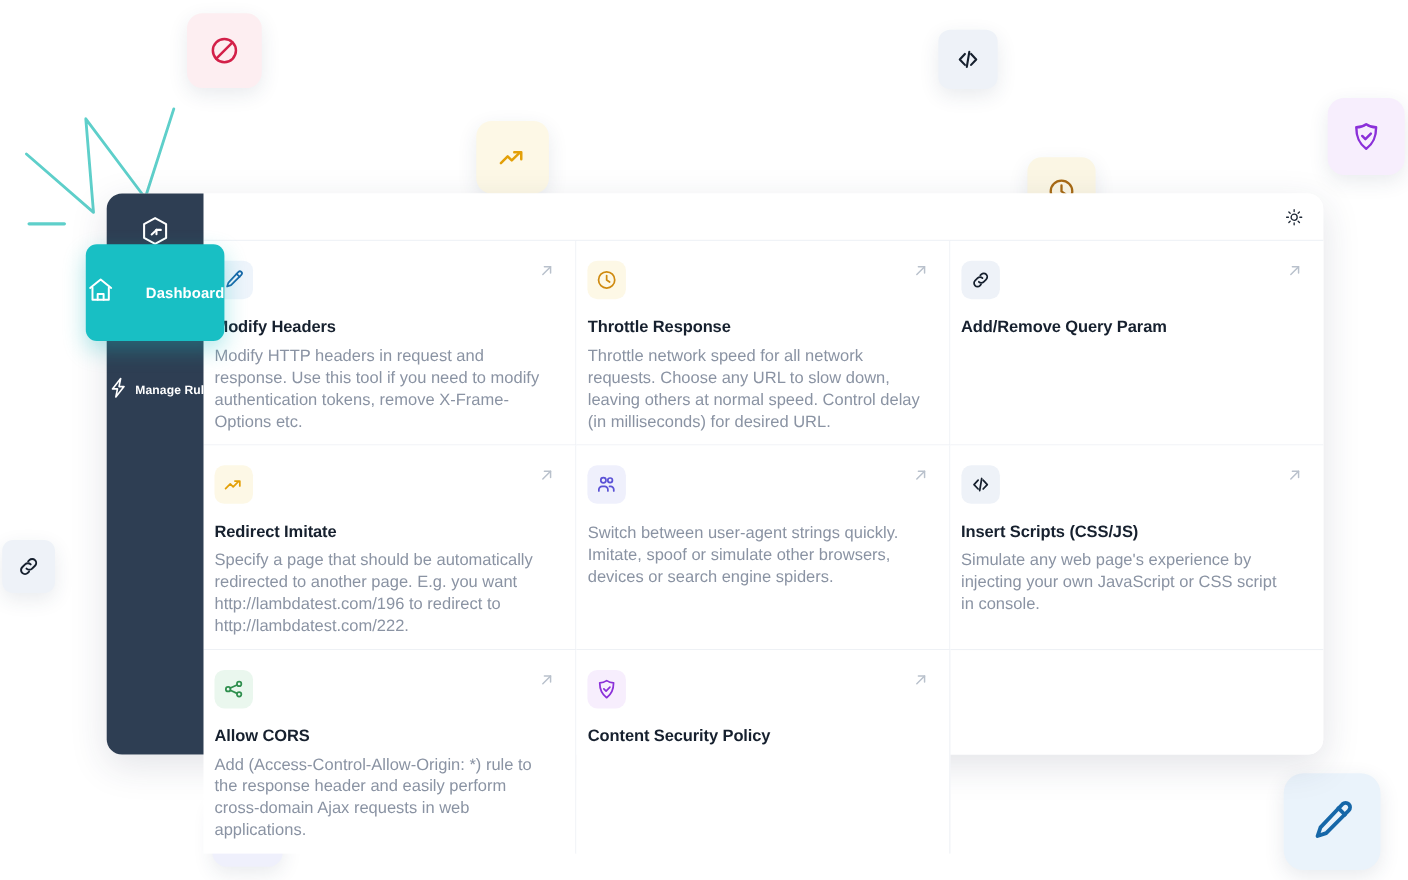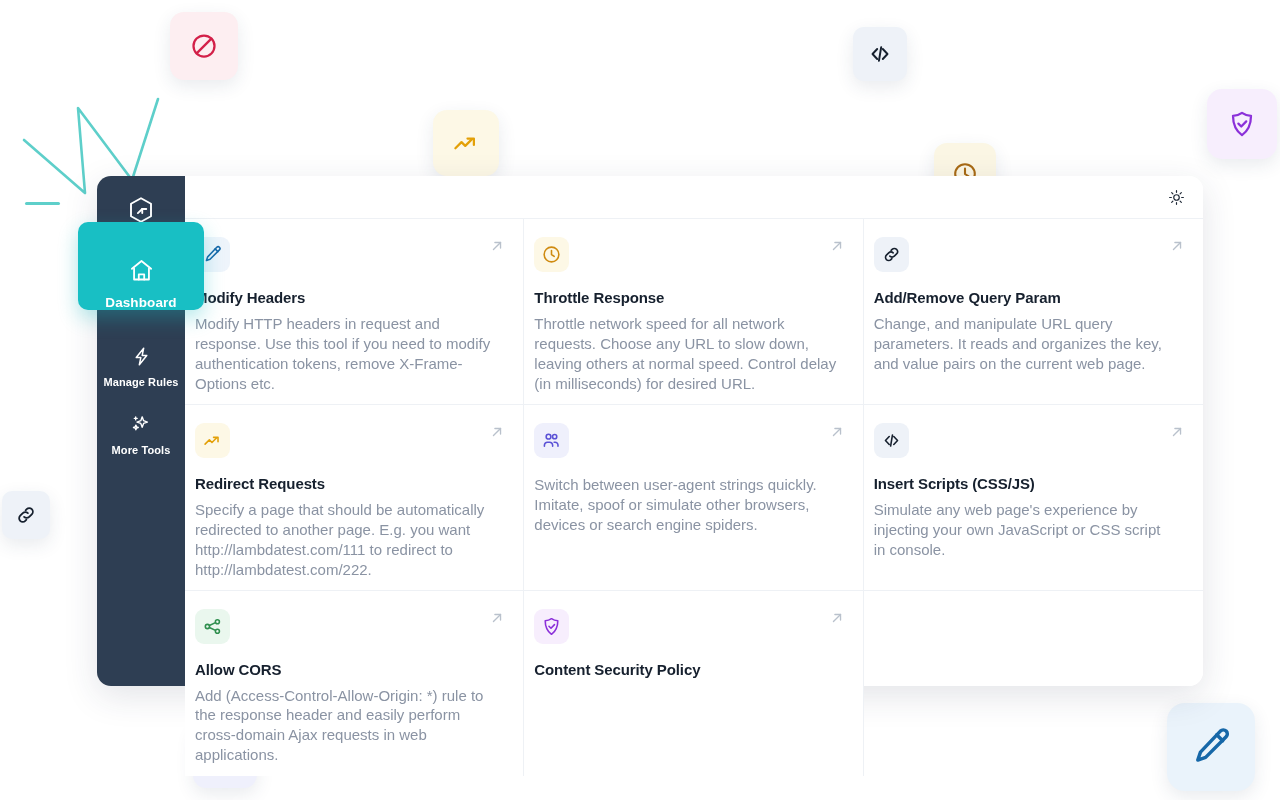--- a/index.html
+++ b/index.html
@@ -70,23 +70,23 @@
     align-items: center;
     justify-content: center;
     padding-top: 14px;
   }
 
   .nav-item {
     position: relative;
     width: 88px;
     height: 66px;
     display: flex;
-    flex-direction: column;
+    flex-direction: row;
     align-items: center;
-    justify-content: flex-end;
+    justify-content: space-between;
     gap: 5px;
     color: #ffffff;
     cursor: pointer;
   }
   .nav-item .nav-label {
     font-size: 11px;
     font-weight: bold;
     letter-spacing: 0.1px;
     white-space: nowrap;
   }
@@ -295,31 +295,20 @@
       <div class="nav-rest">
         <div class="nav-item">
           <span>
             <svg width="21" height="21" viewBox="0 0 24 24" fill="none" stroke="#ffffff" stroke-width="1.7" stroke-linecap="round" stroke-linejoin="round">
               <path d="M14.5 2.5 6 13.2h5.2L9.5 21.5 18 10.8h-5.2l1.7-8.3z"></path>
             </svg>
           </span>
           <span class="nav-label">Manage Rules</span>
         </div>
 
-        <div class="nav-item">
-          <span>
-            <svg width="22" height="22" viewBox="0 0 24 24" fill="none" stroke="#ffffff" stroke-width="1.5" stroke-linecap="round" stroke-linejoin="round">
-              <path d="M13.3 4.2 14.8 8.4 19 9.9l-4.2 1.5-1.5 4.2-1.5-4.2L7.6 9.9l4.2-1.5 1.5-4.2z"></path>
-              <path d="M6.4 13.2l.7 1.9 1.9.7-1.9.7-.7 1.9-.7-1.9-1.9-.7 1.9-.7.7-1.9z"></path>
-              <path d="M6.2 4.4v3.1"></path>
-              <path d="M4.7 5.9h3.1"></path>
-            </svg>
-          </span>
-          <span class="nav-label">More Tools</span>
-        </div>
       </div>
     </nav>
 
     <section class="main">
       <header class="topbar">
         <span class="theme-toggle">
           <svg width="17" height="17" viewBox="0 0 24 24" fill="none" stroke="#1f2937" stroke-width="1.7" stroke-linecap="round">
             <circle cx="12" cy="12" r="3.9"></circle>
             <path d="M12 2.3v2.4M12 19.3v2.4M2.3 12h2.4M19.3 12h2.4M5.2 5.2l1.7 1.7M17.1 17.1l1.7 1.7M18.8 5.2l-1.7 1.7M6.9 17.1l-1.7 1.7"></path>
           </svg>
@@ -366,37 +355,36 @@
                 <path d="M9.2 7.3h7.5v7.5"></path>
        </svg>
      </span>
      <div class="card-icon" style="background:#eef2f8">
               <svg width="21" height="21" viewBox="0 0 24 24" fill="none" stroke="#16202e" stroke-width="1.8" stroke-linecap="round" stroke-linejoin="round">
                 <path d="M10.1 13.9a3.6 3.6 0 0 0 5.1 0l2.6-2.6a3.6 3.6 0 0 0-5.1-5.1l-1.1 1.1"></path>
                 <path d="M13.9 10.1a3.6 3.6 0 0 0-5.1 0l-2.6 2.6a3.6 3.6 0 0 0 5.1 5.1l1.1-1.1"></path>
               </svg>
             </div>
      <div class="card-title">Add/Remove Query Param</div>
-     <div class="card-desc">Change, and manipulate URL query parameters. It reads and organizes the key, and value pairs on the current web page.</div>
           </div>
           <div class="card">
             <span class="card-arrow">
        <svg width="18" height="18" viewBox="0 0 24 24" fill="none" stroke="#b9c1cc" stroke-width="1.8" stroke-linecap="round" stroke-linejoin="round">
          <path d="M7.3 16.7 16.7 7.3"></path>
                 <path d="M9.2 7.3h7.5v7.5"></path>
        </svg>
      </span>
      <div class="card-icon" style="background:#fdf8e6">
               <svg width="21" height="21" viewBox="0 0 24 24" fill="none" stroke="#e3a008" stroke-width="1.8" stroke-linecap="round" stroke-linejoin="round">
                 <path d="M3.5 16.2 8.4 11.3l3 3 5.4-5.4"></path>
                 <path d="M13.2 8.4h5.1v5.1"></path>
               </svg>
             </div>
-     <div class="card-title">Redirect Requests</div>
-     <div class="card-desc">Specify a page that should be automatically redirected to another page. E.g. you want http://lambdatest.com/111 to redirect to http://lambdatest.com/222.</div>
+     <div class="card-title">Redirect Imitate</div>
+     <div class="card-desc">Specify a page that should be automatically redirected to another page. E.g. you want http://lambdatest.com/196 to redirect to http://lambdatest.com/222.</div>
           </div>
           <div class="card">
             <span class="card-arrow">
        <svg width="18" height="18" viewBox="0 0 24 24" fill="none" stroke="#b9c1cc" stroke-width="1.8" stroke-linecap="round" stroke-linejoin="round">
          <path d="M7.3 16.7 16.7 7.3"></path>
                 <path d="M9.2 7.3h7.5v7.5"></path>
        </svg>
      </span>
      <div class="card-icon" style="background:#eff0fc">
               <svg width="21" height="21" viewBox="0 0 24 24" fill="none" stroke="#5b52d6" stroke-width="1.8" stroke-linecap="round" stroke-linejoin="round">

